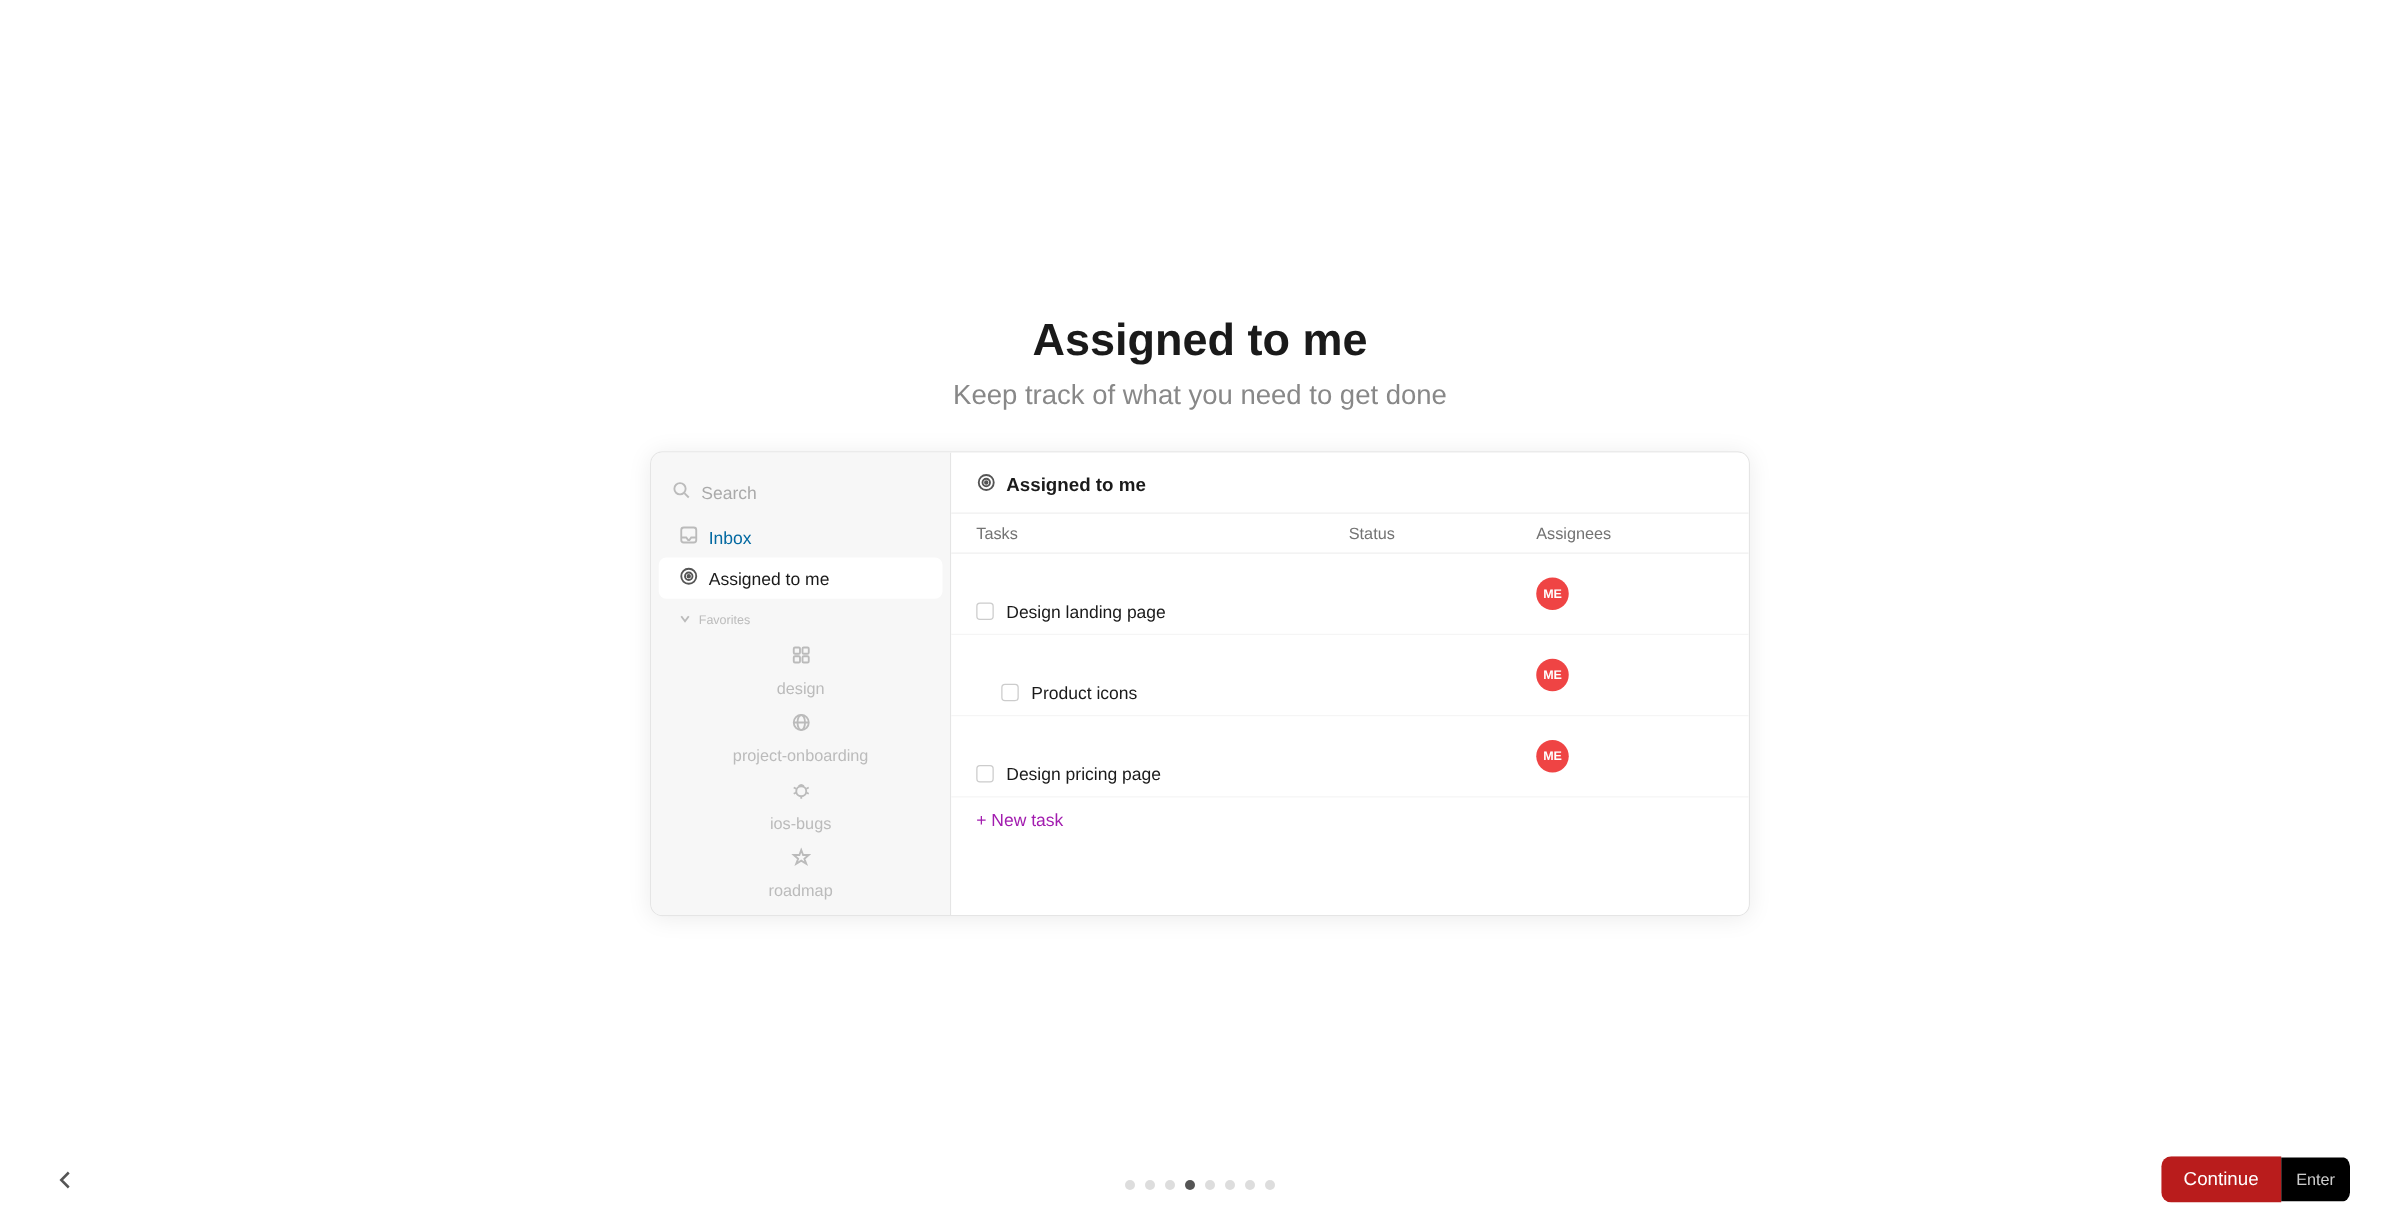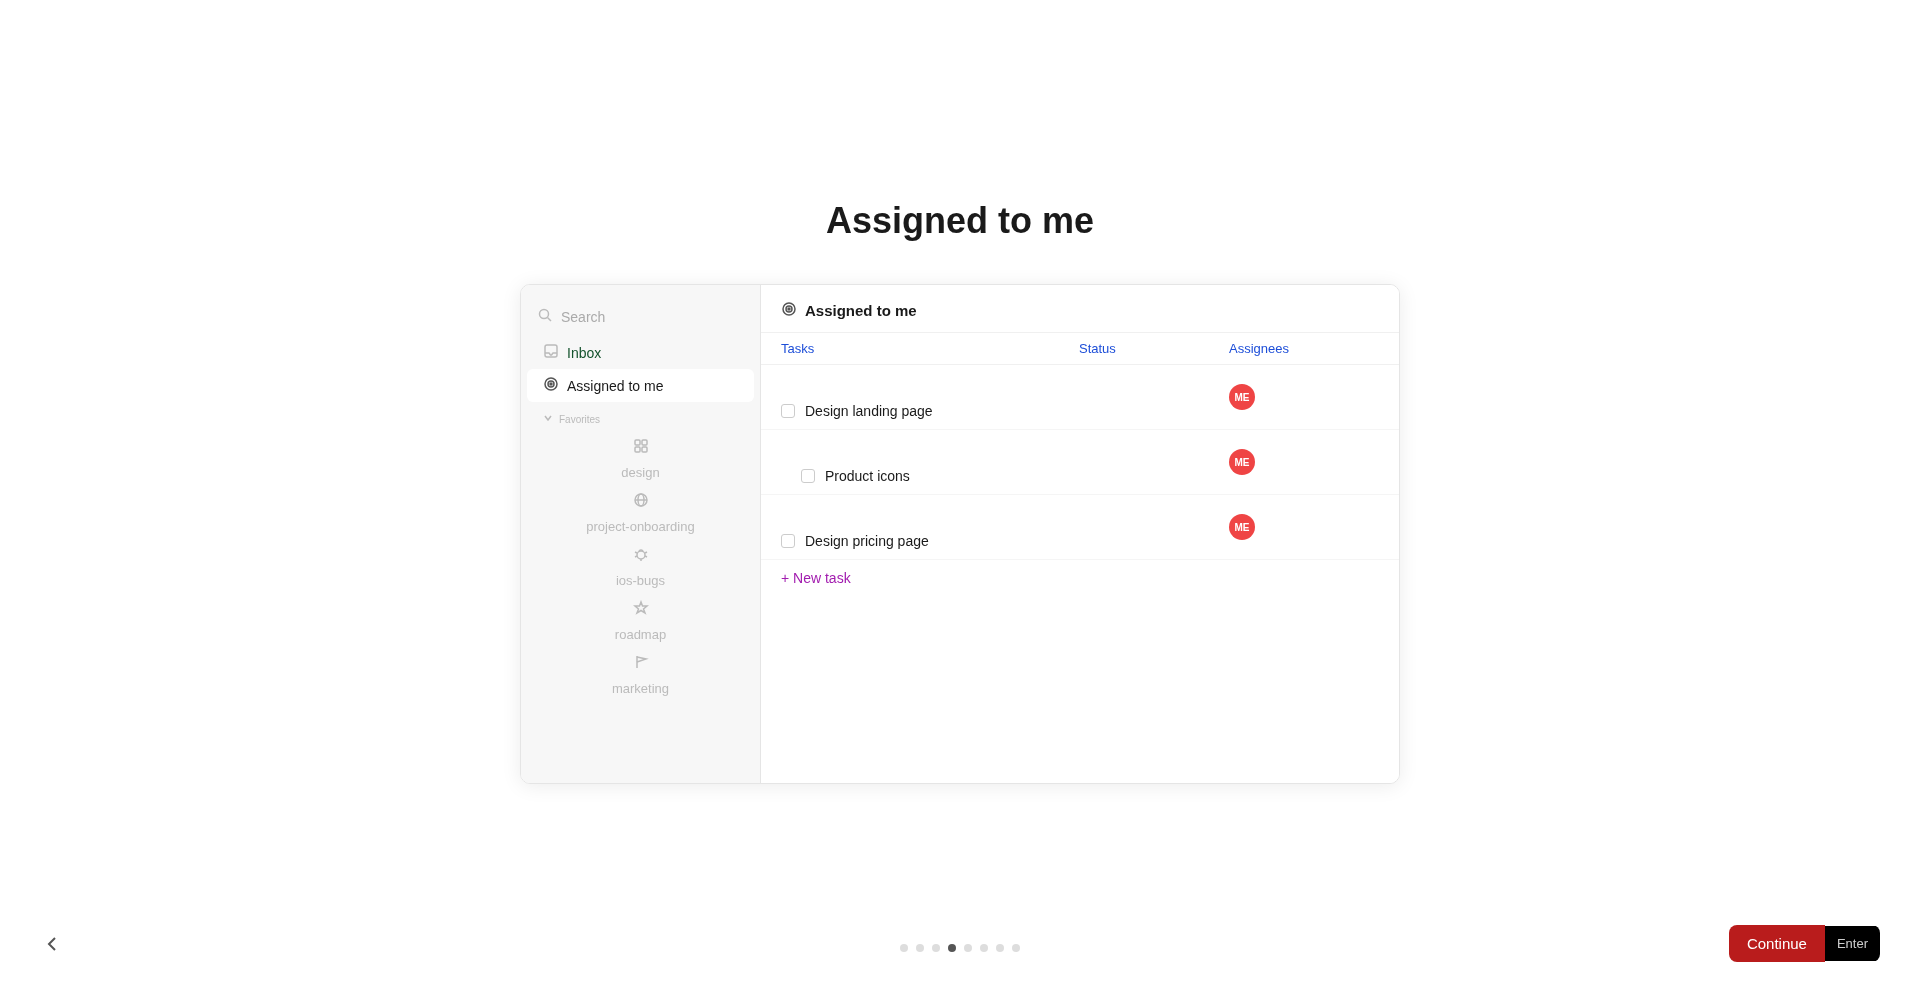--- a/index.html
+++ b/index.html
@@ -29,21 +29,21 @@
 
     .page-subtitle {
       font-size: 22px;
       color: #888;
       font-weight: 400;
     }
 
     .main-container {
       display: flex;
       width: 880px;
-      height: 500px;
+      height: 372px;
       border-radius: 10px;
       overflow: hidden;
       box-shadow: 0 2px 20px rgba(0,0,0,0.08);
       border: 1px solid #e5e5e5;
     }
 
     
     .sidebar {
       width: 240px;
       background: #f7f7f7;
@@ -61,21 +61,21 @@
       color: #aaa;
       font-size: 14px;
     }
 
     .sidebar-item {
       display: flex;
       align-items: center;
       gap: 8px;
       padding: 7px 16px;
       font-size: 14px;
-      color: #14532d;
+      color: #0369a1;
       cursor: pointer;
       border-radius: 6px;
       margin: 0 6px;
     }
 
     .sidebar-item.active {
       background: #ffffff;
       color: #1a1a1a;
       font-weight: 500;
     }
@@ -119,21 +119,21 @@
       font-weight: 600;
       color: #1a1a1a;
     }
 
     .table-header {
       display: grid;
       grid-template-columns: 1fr 150px 150px;
       padding: 8px 20px;
       border-bottom: 1px solid #f0f0f0;
       font-size: 13px;
-      color: #1d4ed8;
+      color: #737373;
       font-weight: 500;
     }
 
     .task-row {
       display: grid;
       grid-template-columns: 1fr 150px 150px;
       padding: 10px 20px;
       border-bottom: 1px solid #f5f5f5;
       align-items: center;
       font-size: 14px;
@@ -250,20 +250,21 @@
       width: 16px;
       height: 16px;
       flex-shrink: 0;
     }
   </style>
 </head>
 <body>
 
 <div class="page-header">
   <div class="page-title">Assigned to me</div>
+  <div class="page-subtitle">Keep track of what you need to get done</div>
 </div>
 
 <div class="main-container">
 
   <div class="sidebar">
 
     <div class="sidebar-search">
       <span>
         <svg class="svg-icon" viewBox="0 0 16 16" fill="none" stroke="#bbb" stroke-width="1.5">
           <circle cx="7" cy="7" r="4.5"></circle>

